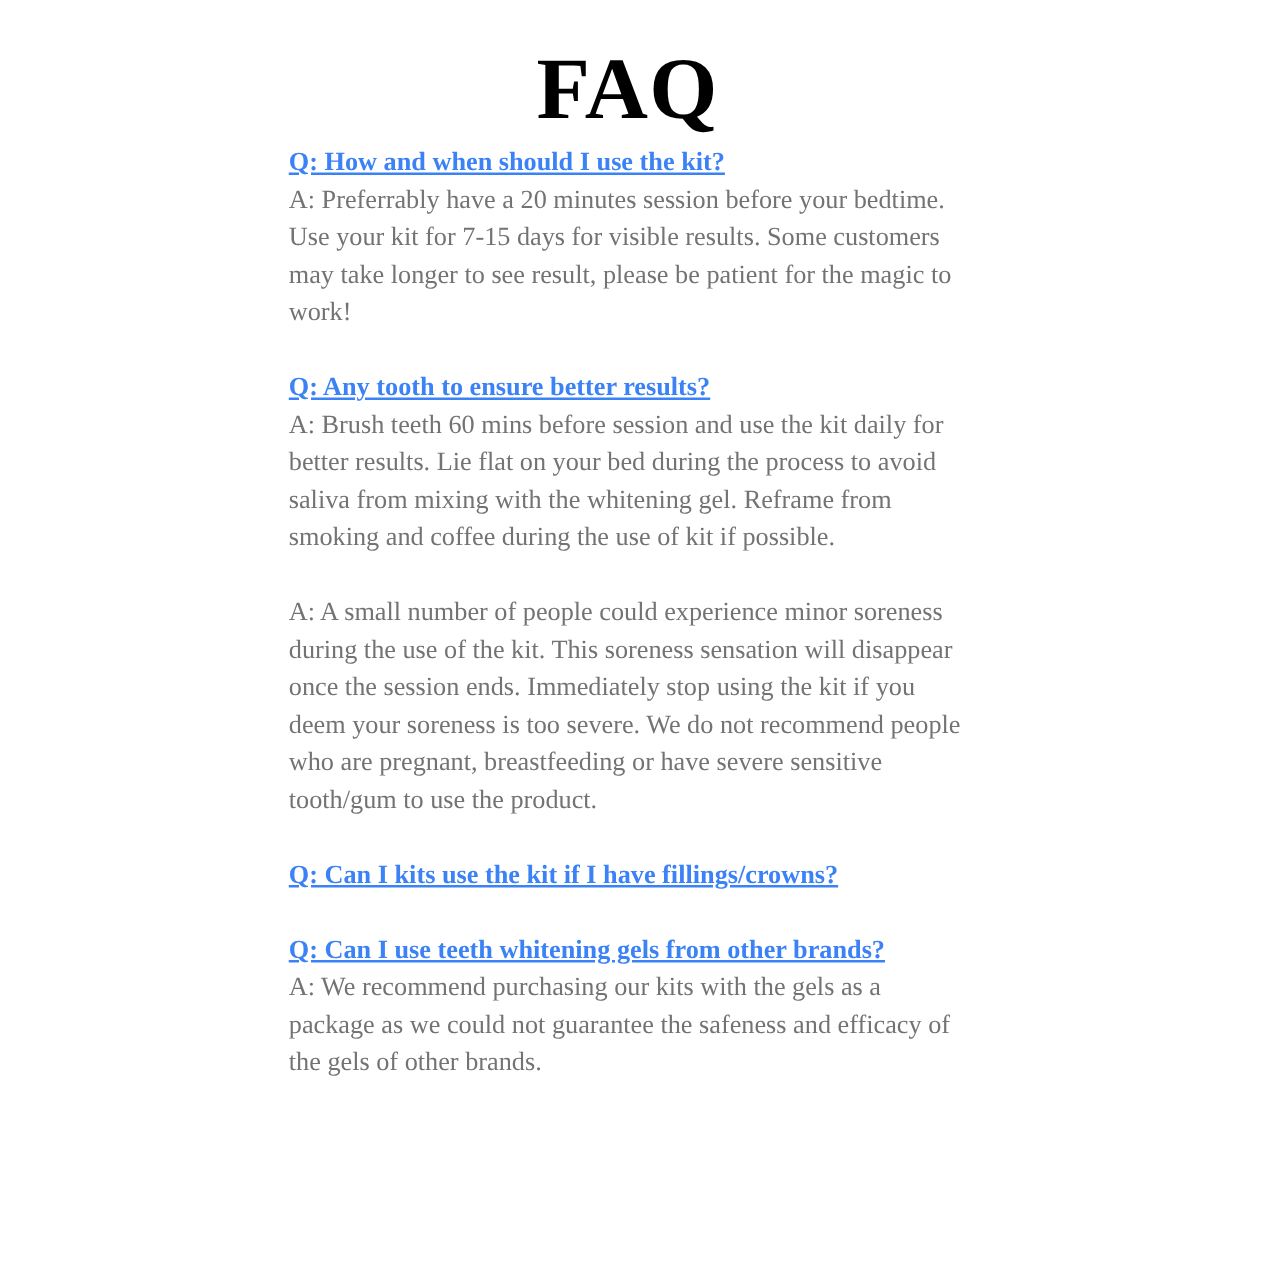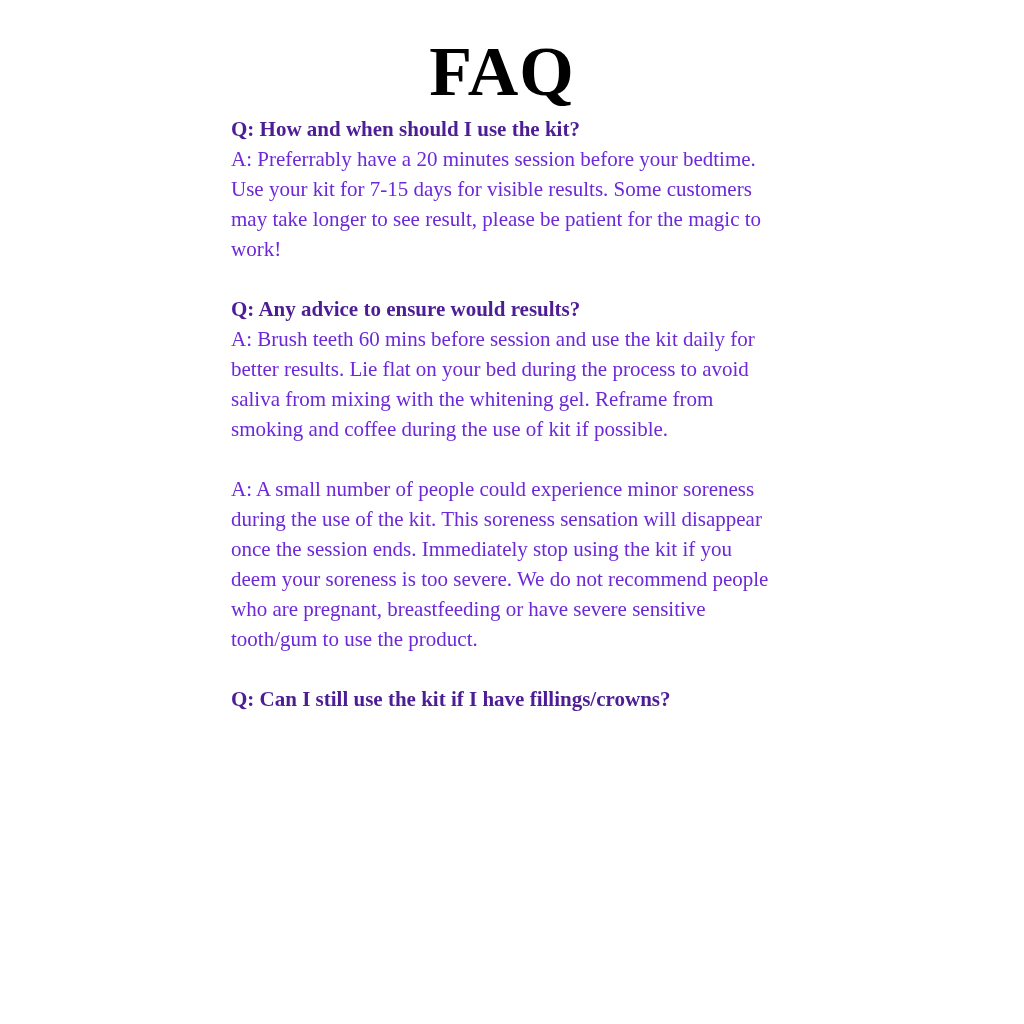--- a/index.html
+++ b/index.html
@@ -33,50 +33,55 @@
     line-height: 30px;
   }
   .qa + .qa {
     margin-top: 30px;
   }
   .qa .question {
     margin: 0;
     font-size: 21px;
     line-height: 30px;
     font-weight: bold;
-    color: #4c1d95;
+    color: #3b82f6;
+    text-decoration: underline;
   }
   .qa .answer {
     margin: 0;
     font-weight: normal;
-    color: #6d28d9;
+    color: #737373;
   }
 </style>
 </head>
 <body>
 
 <div class="page">
 
   <h1 class="faq-title">FAQ</h1>
 
   <div class="content">
 
     <section class="qa">
       <h2 class="question">Q: How and when should I use the kit?</h2>
       <p class="answer">A: Preferrably have a 20 minutes session before your bedtime. Use your kit for 7-15 days for visible results. Some customers may take longer to see result, please be patient for the magic to work!</p>
     </section>
 
     <section class="qa">
-      <h2 class="question">Q: Any advice to ensure would results?</h2>
+      <h2 class="question">Q: Any tooth to ensure better results?</h2>
       <p class="answer">A: Brush teeth 60 mins before session and use the kit daily for better results. Lie flat on your bed during the process to avoid saliva from mixing with the whitening gel. Reframe from smoking and coffee during the use of kit if possible.</p>
     </section>
 
     <section class="qa">
       <p class="answer">A: A small number of people could experience minor soreness during the use of the kit. This soreness sensation will disappear once the session ends. Immediately stop using the kit if you deem your soreness is too severe. We do not recommend people who are pregnant, breastfeeding or have severe sensitive tooth/gum to use the product.</p>
     </section>
 
     <section class="qa">
-      <h2 class="question">Q: Can I still use the kit if I have fillings/crowns?</h2>
+      <h2 class="question">Q: Can I kits use the kit if I have fillings/crowns?</h2>
     </section>
 
+    <section class="qa">
+      <h2 class="question">Q: Can I use teeth whitening gels from other brands?</h2>
+      <p class="answer">A: We recommend purchasing our kits with the gels as a package as we could not guarantee the safeness and efficacy of the gels of other brands.</p>
+    </section>
 
   </div>
 </div>
 
 </body></html>

